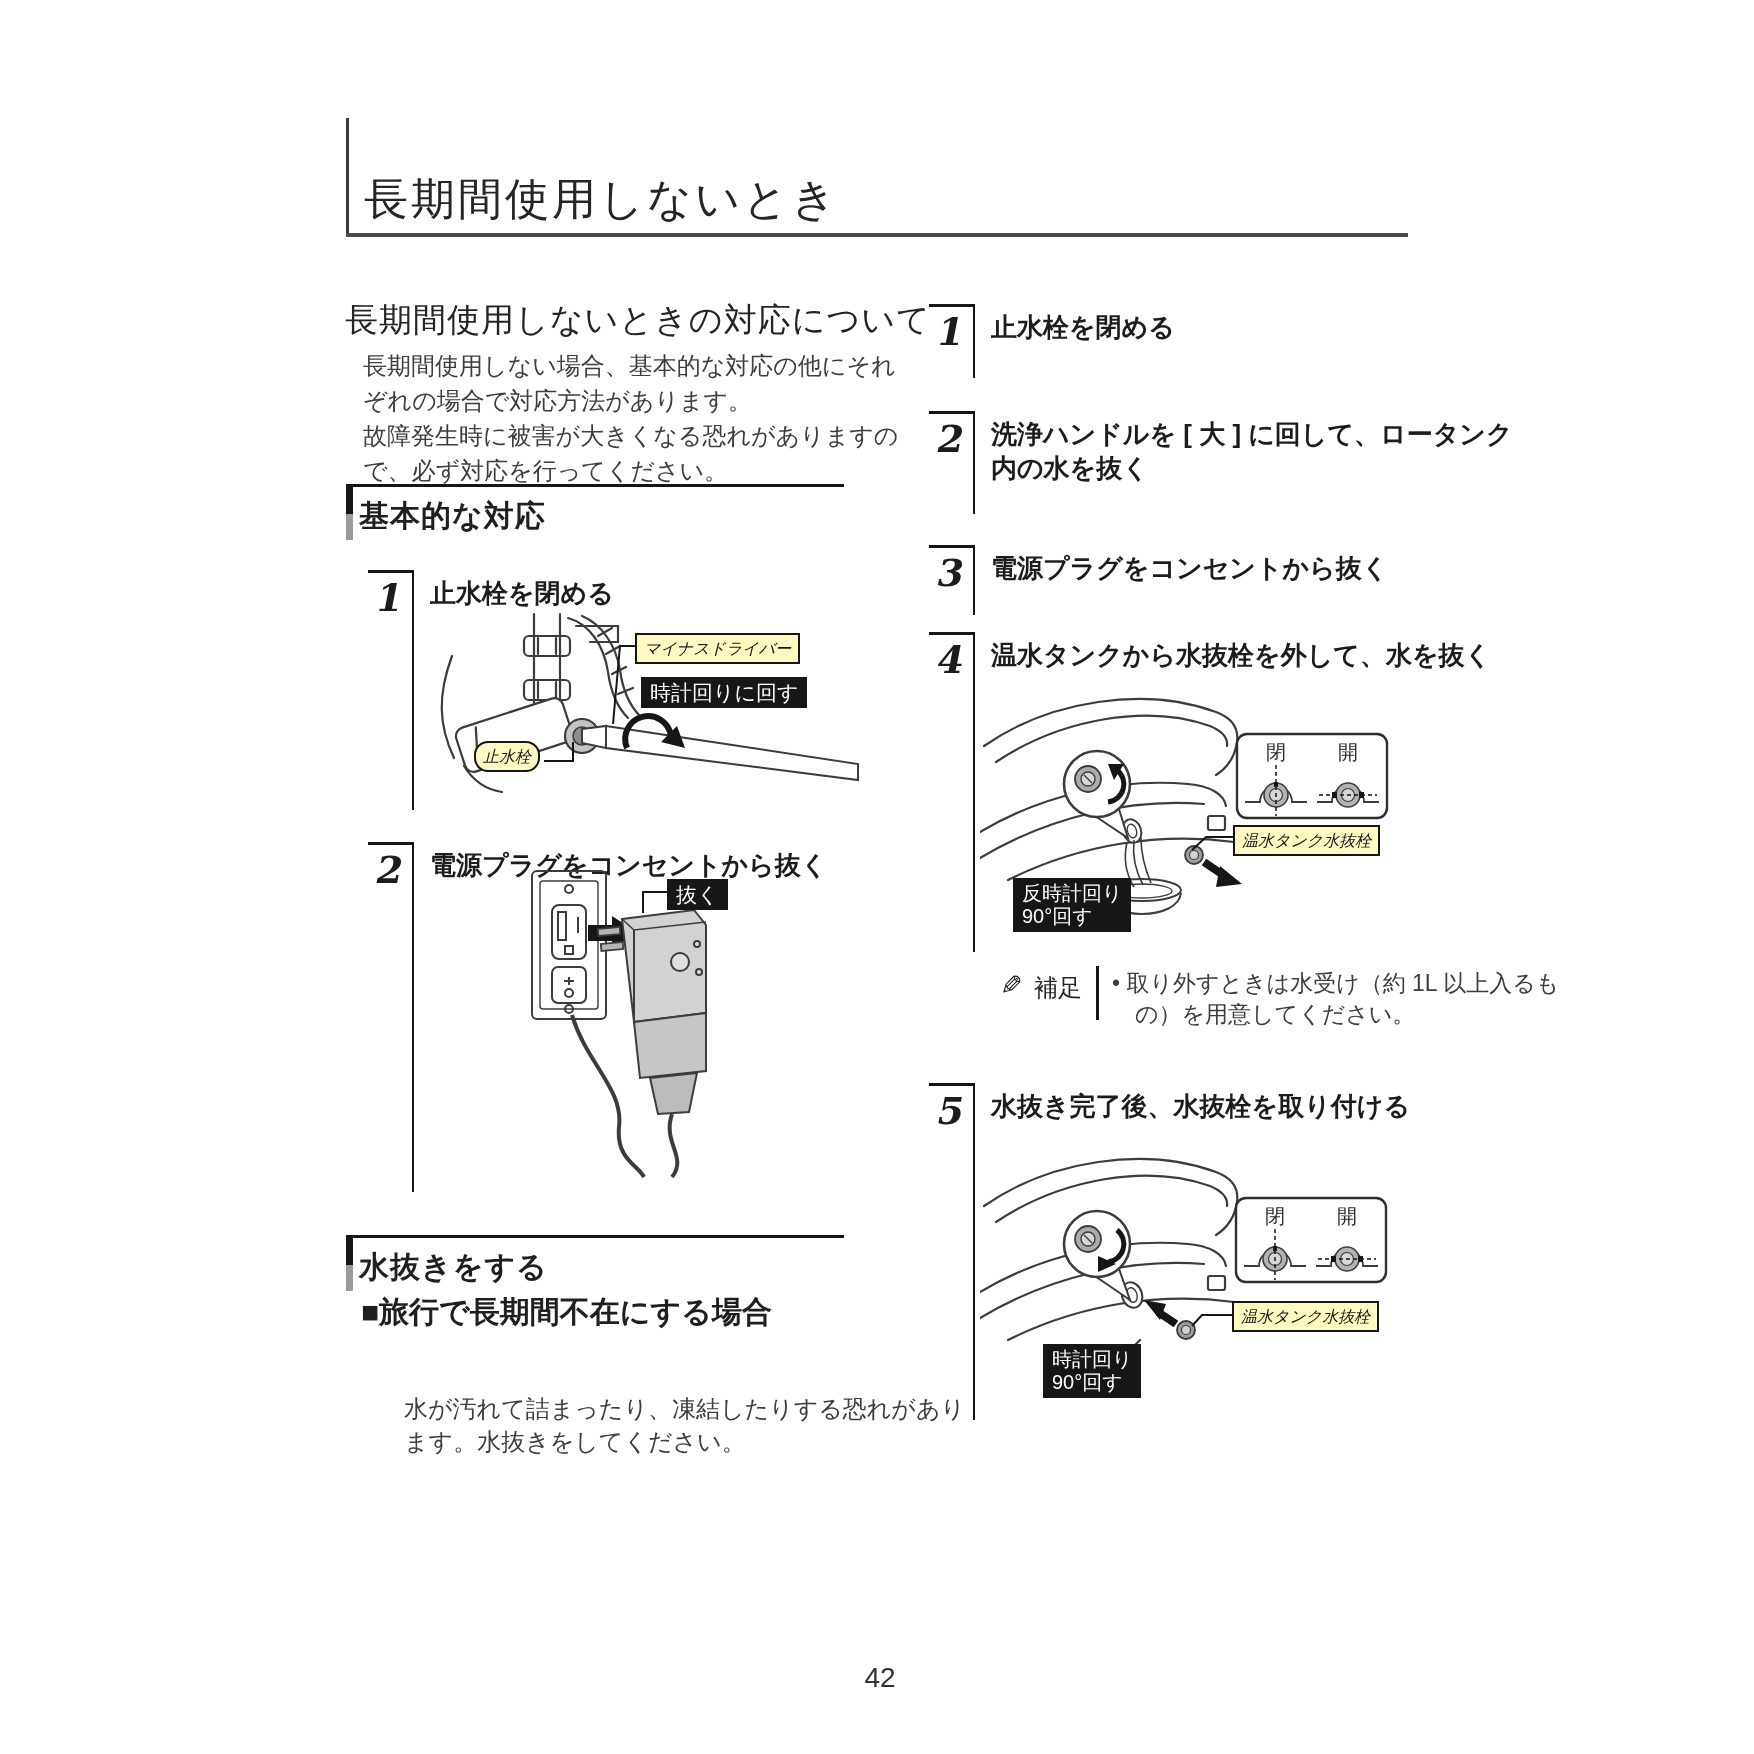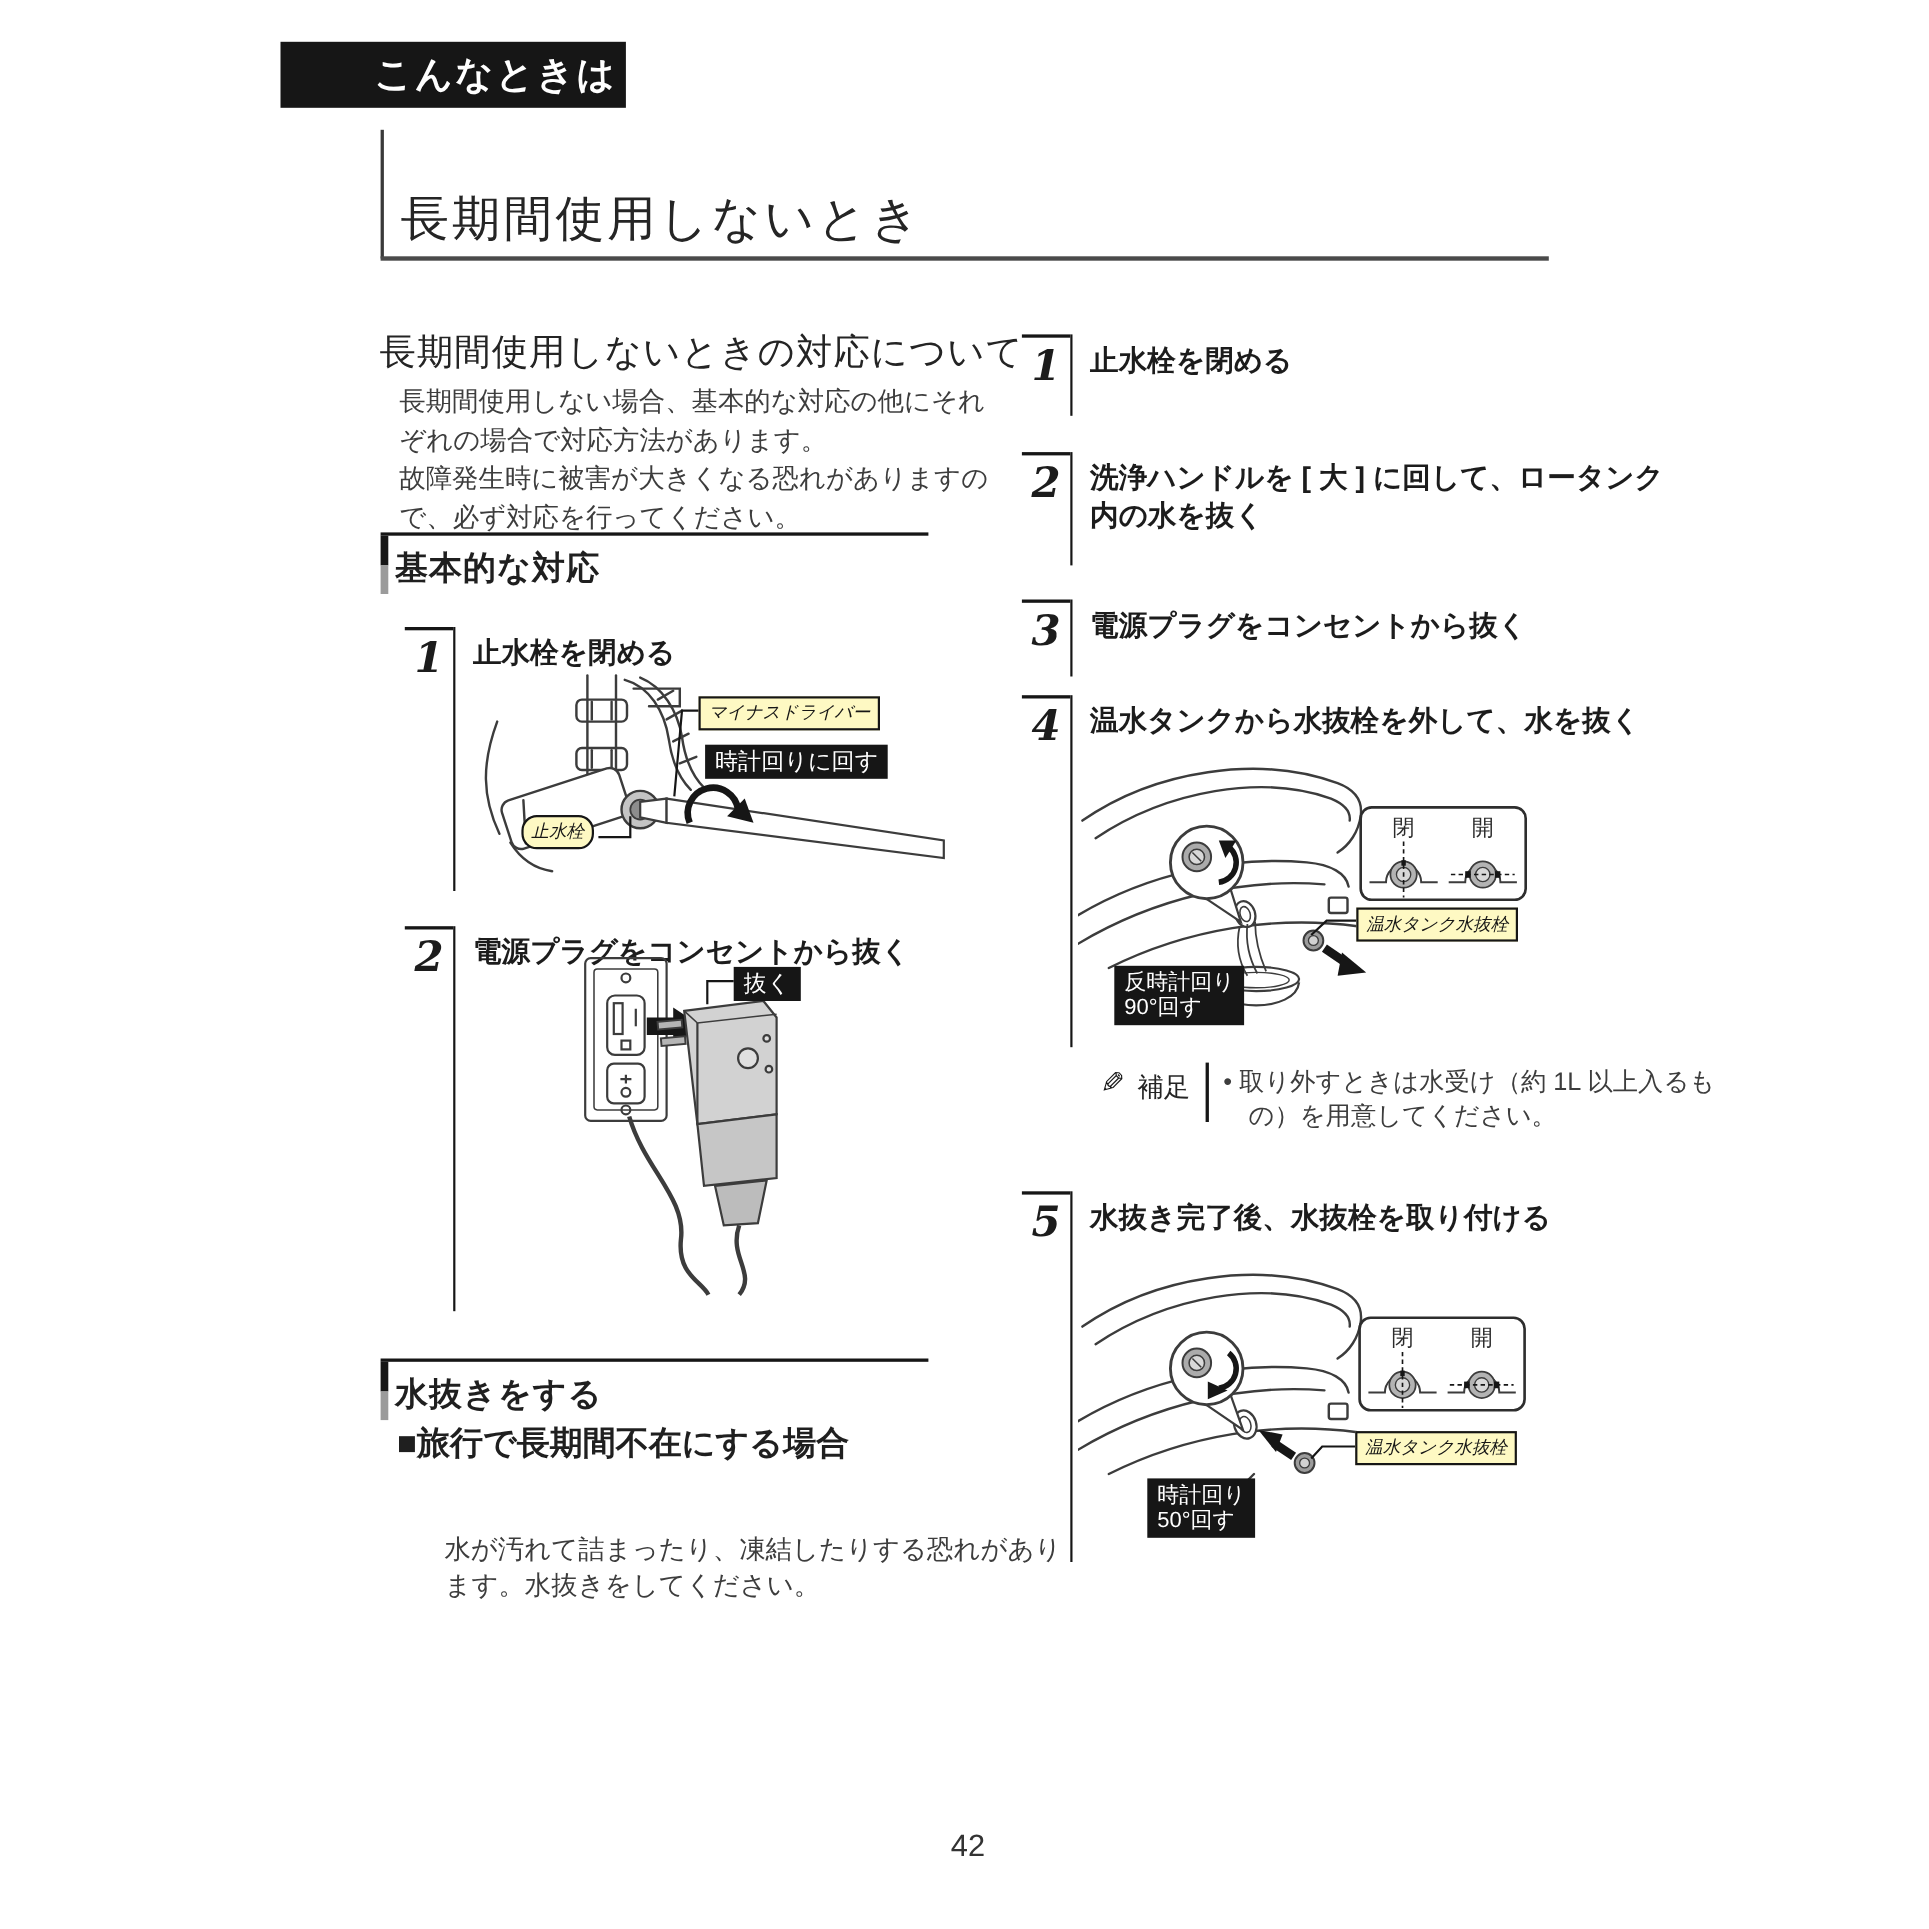--- a/index.html
+++ b/index.html
@@ -52,23 +52,20 @@
   
   .inset { position:absolute; }
   
   .page-num { position:absolute; left:840px; top:1662px; width:80px; text-align:center; font-size:28px; color:#333; }
 </style>
 </head>
 <body>
 
 <div id="page">
 
-  <div class="badge">
-    <span>こんなときは</span>
-  </div>
 
   <div class="title-vbar"></div>
   <div class="page-title">長期間使用しないとき</div>
   <div class="title-rule"></div>
 
   <div class="intro-heading">長期間使用しないときの対応について</div>
   <div class="intro-body">長期間使用しない場合、基本的な対応の他にそれ
 ぞれの場合で対応方法があります。
 故障発生時に被害が大きくなる恐れがありますの
 で、必ず対応を行ってください。</div>
@@ -325,18 +322,18 @@
         <path d="M82,70 L97,70 A16,16 0 0 1 129,70 L144,70" stroke="#3c3c3c" stroke-width="1.8" fill="none"></path>
         <circle cx="113" cy="63" r="12" fill="#b3b3b3" stroke="#3c3c3c" stroke-width="1.6"></circle>
         <circle cx="113" cy="63" r="6.5" fill="#d8d8d8" stroke="#3c3c3c" stroke-width="1.2"></circle>
         <path d="M84,63 H142" stroke="#161616" stroke-width="1.5" stroke-dasharray="4,3"></path>
         <rect x="97" y="60" width="5" height="6" fill="#161616"></rect>
         <rect x="124" y="60" width="5" height="6" fill="#161616"></rect>
       </svg>
     </div>
     <div class="callout" style="left:252px; top:161px;">温水タンク水抜栓</div>
     <div class="callout-dark two" style="left:63px; top:204px;">時計回り
-50°回す</div>
+90°回す</div>
   </div>
 
   <div class="page-num">42</div>
 
 </div>
 
 </body></html>

